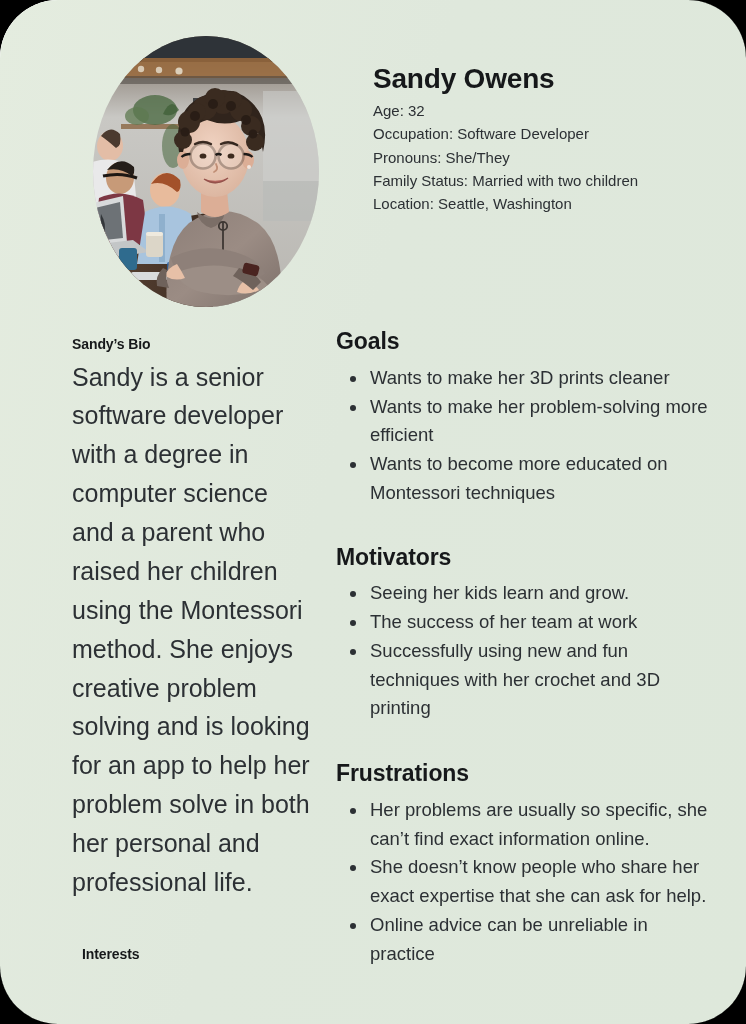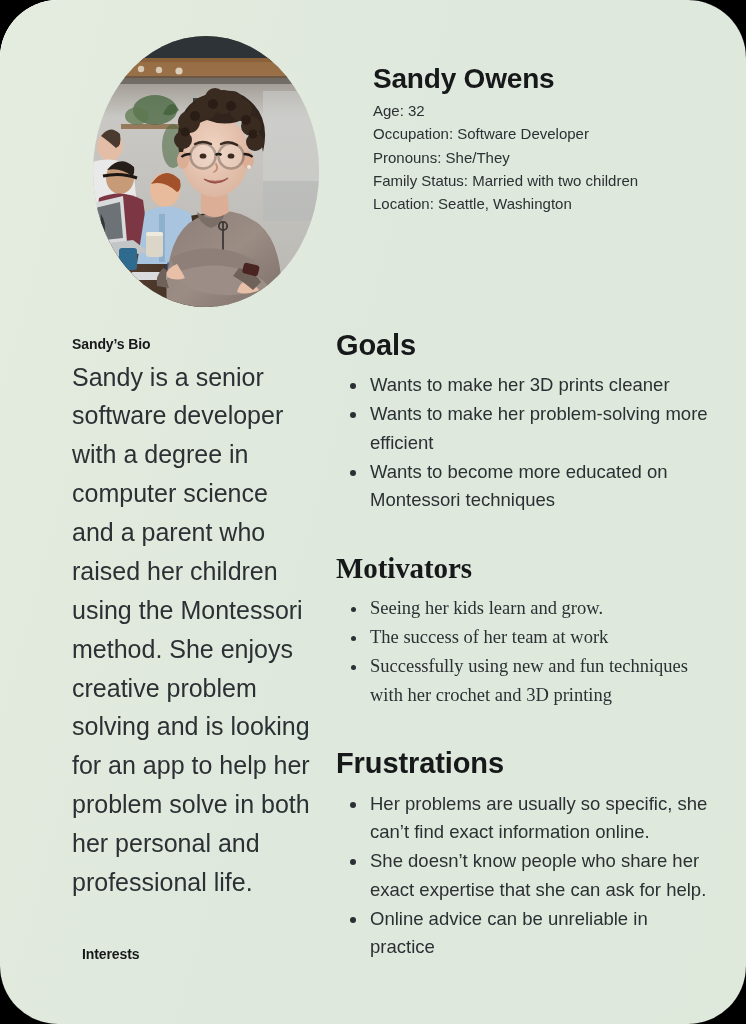--- a/index.html
+++ b/index.html
@@ -102,21 +102,21 @@
 
   h2.section-title {
     font-size: 14px;
     font-weight: bold;
     color: #16181a;
     margin: 0 0 4px 0;
     line-height: 1.25;
     letter-spacing: -0.1px;
   }
   h2.section-title.right {
-    font-size: 29px;
+    font-size: 23px;
     margin: 0 0 1px 0;
   }
   .bio-text {
     font-size: 25px;
     color: #2c3034;
     line-height: 1.555;
     margin: 0;
   }
   ul.bullets {
     margin: 8px;
@@ -125,21 +125,21 @@
   }
   ul.bullets li {
     font-size: 18.5px;
     color: #2c3034;
     line-height: 1.555;
     margin: 0;
     padding-left: 2px;
   }
   .interests-block { margin-top: 44px; padding-left: 10px; }
   .interests-block ul.bullets { padding-left: 30px; }
-  .group-motivators { margin-top: 35px; font-family: Liberation Serif, serif; }
+  .group-motivators { margin-top: 35px; }
   .group-frustrations { margin-top: 36px; }
   ul.bullets.right-list { padding-left: 24px; }
 </style>
 </head>
 <body>
 
 <div id="persona-card">
   <div class="corner-fill tl"></div>
   <div class="corner-fill tr"></div>
   <div class="corner-fill bl"></div>

